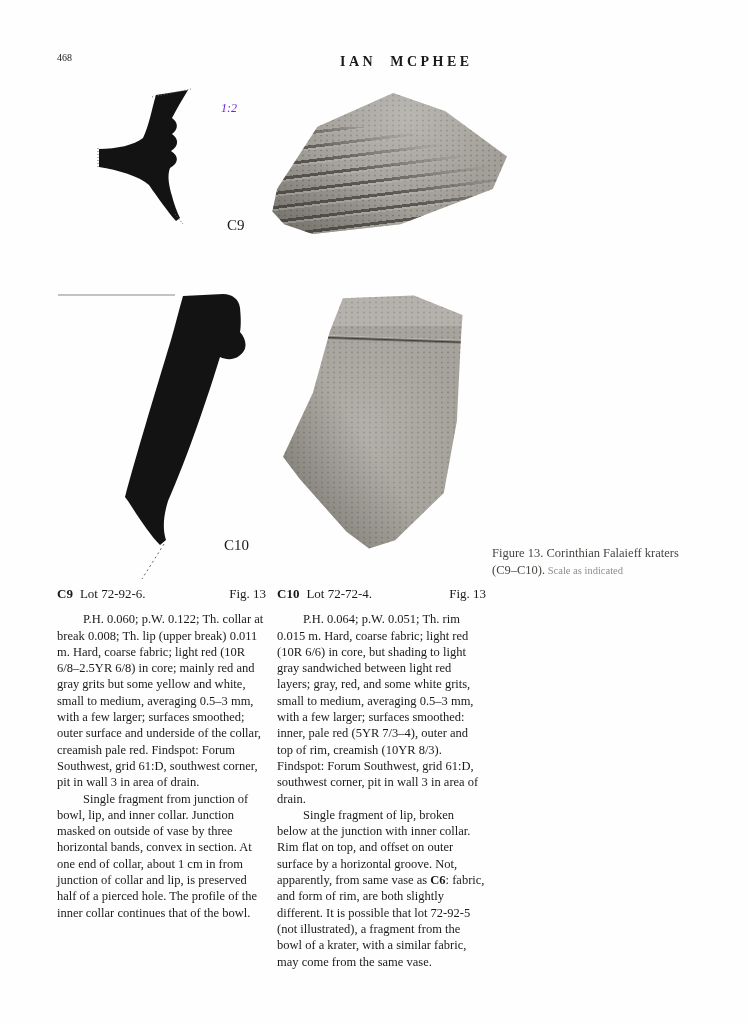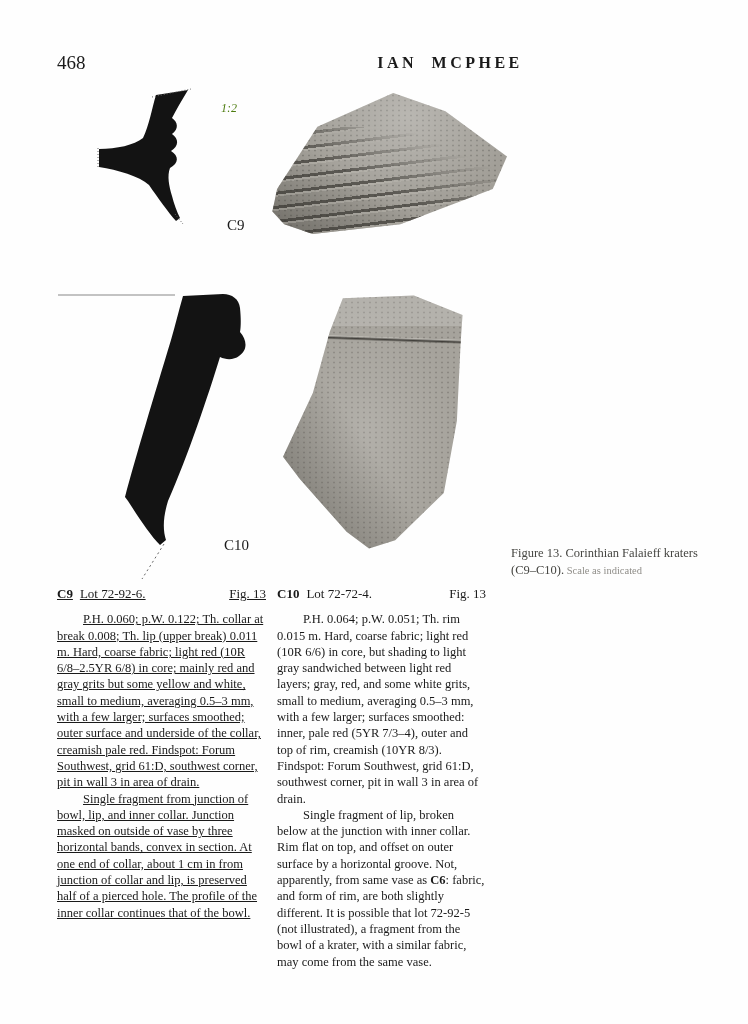--- a/index.html
+++ b/index.html
@@ -3,28 +3,28 @@
 <meta charset="utf-8">
 <style>
   * { margin: 0; padding: 0; box-sizing: border-box; }
   html, body { background: #ffffff; }
   body { width: 748px; height: 1024px; position: relative; overflow: hidden;
          font-family: "Liberation Serif", serif; color: #1a1a1a; }
 
   .page { position: absolute; inset: 0; background: #fefefe; }
 
   
-  .page-number { position: absolute; left: 57px; top: 52px; font-size: 19px; }
+  .page-number { position: absolute; left: 57px; top: 52px; font-size: 10px; }
   .running-head { position: absolute; left: 340px; top: 54px; width: 220px;
-                  text-align: center; font-size: 16px; font-weight: bold;
+                  font-size: 14px; font-weight: bold;
                   letter-spacing: 3.5px; word-spacing: 7px; }
 
   
   .scale-label { position: absolute; left: 221px; top: 101px; font-size: 12px;
-                 font-style: italic; color: #4d7c0f; }
+                 font-style: italic; color: #6d28d9; }
   .c9-label  { position: absolute; left: 227px; top: 217px; font-size: 15px; }
   .c10-label { position: absolute; left: 224px; top: 537px; font-size: 15px; }
 
   .drawing-c9  { position: absolute; left: 92px;  top: 88px;  width: 160px; height: 140px; }
   .drawing-c10 { position: absolute; left: 56px;  top: 288px; width: 200px; height: 295px; }
 
   
   .photo { position: absolute; }
   .photo-c9 {
     left: 270px; top: 93px; width: 237px; height: 141px;
@@ -52,27 +52,27 @@
       radial-gradient(ellipse at 45% 50%, rgba(255,255,255,0.14), rgba(255,255,255,0) 62%),
       radial-gradient(rgba(42,41,37,0.22) 1px, rgba(0,0,0,0) 1.4px);
     background-size: 100% 100%, 100% 100%, 100% 100%, 6px 5px;
   }
   .photo-c10::before { content: ""; position: absolute; left: -2%; right: -2%; top: 17%; height: 4px;
     background: linear-gradient(to bottom, rgba(238,236,230,0.5), rgba(48,46,42,0.85) 55%, rgba(120,118,110,0.3));
     transform: rotate(2deg);
   }
 
   
-  .fig-caption { position: absolute; left: 511px; top: 545px; width: 196px;
+  .fig-caption { position: absolute; left: 492px; top: 545px; width: 196px;
                  font-size: 12.5px; line-height: 17px; color: #454541; }
   .fig-caption .note { font-size: 10.5px; color: #8f8d88; }
 
   
   .entry { position: absolute; top: 586px; width: 209px; font-size: 12.5px; line-height: 16.3px; }
-  .entry-c9  { left: 57px; text-decoration: underline; }
+  .entry-c9  { left: 57px; }
   .entry-c10 { left: 277px; }
   .entry-head { display: flex; justify-content: space-between; margin-bottom: 9px; font-size: 13px; }
   .entry-id { font-weight: bold; margin-right: 7px; }
   .entry p { text-indent: 26px; text-align: left; }
   .inline-bold { font-weight: bold; text-align: right; }
 </style>
 </head>
 <body>
 
 <div class="page">

